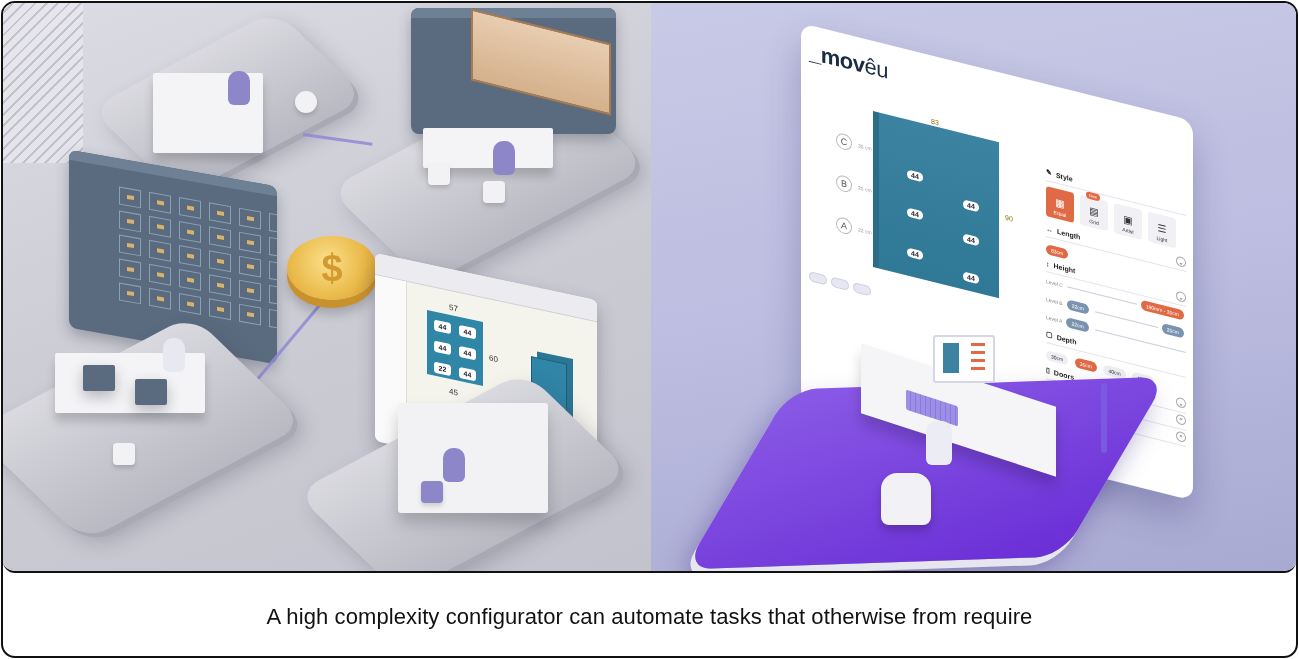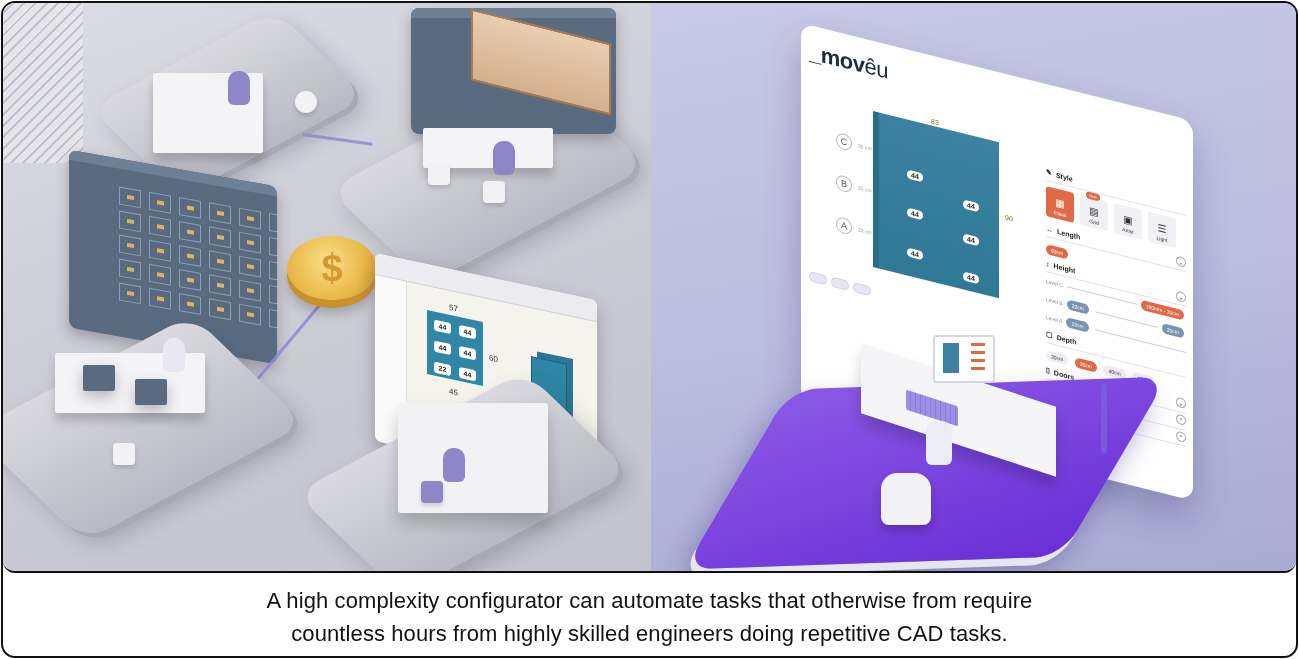--- a/index.html
+++ b/index.html
@@ -360,15 +360,14 @@
       <div class="white-desk"></div>
       <div class="monitor"></div>
       <div class="keyboard"></div>
       <div class="person" style="left:275px;top:418px;width:26px;height:44px;background:#ececf4;"></div>
       <div class="armchair"></div>
     </div>
   </div>
 
   <div class="caption">
     <div>A high complexity configurator can automate tasks that otherwise from require</div>
-    <div>countless hours from highly skilled engineers doing repetitive CAD tasks.</div>
   </div>
 </div>
 
 </body></html>

